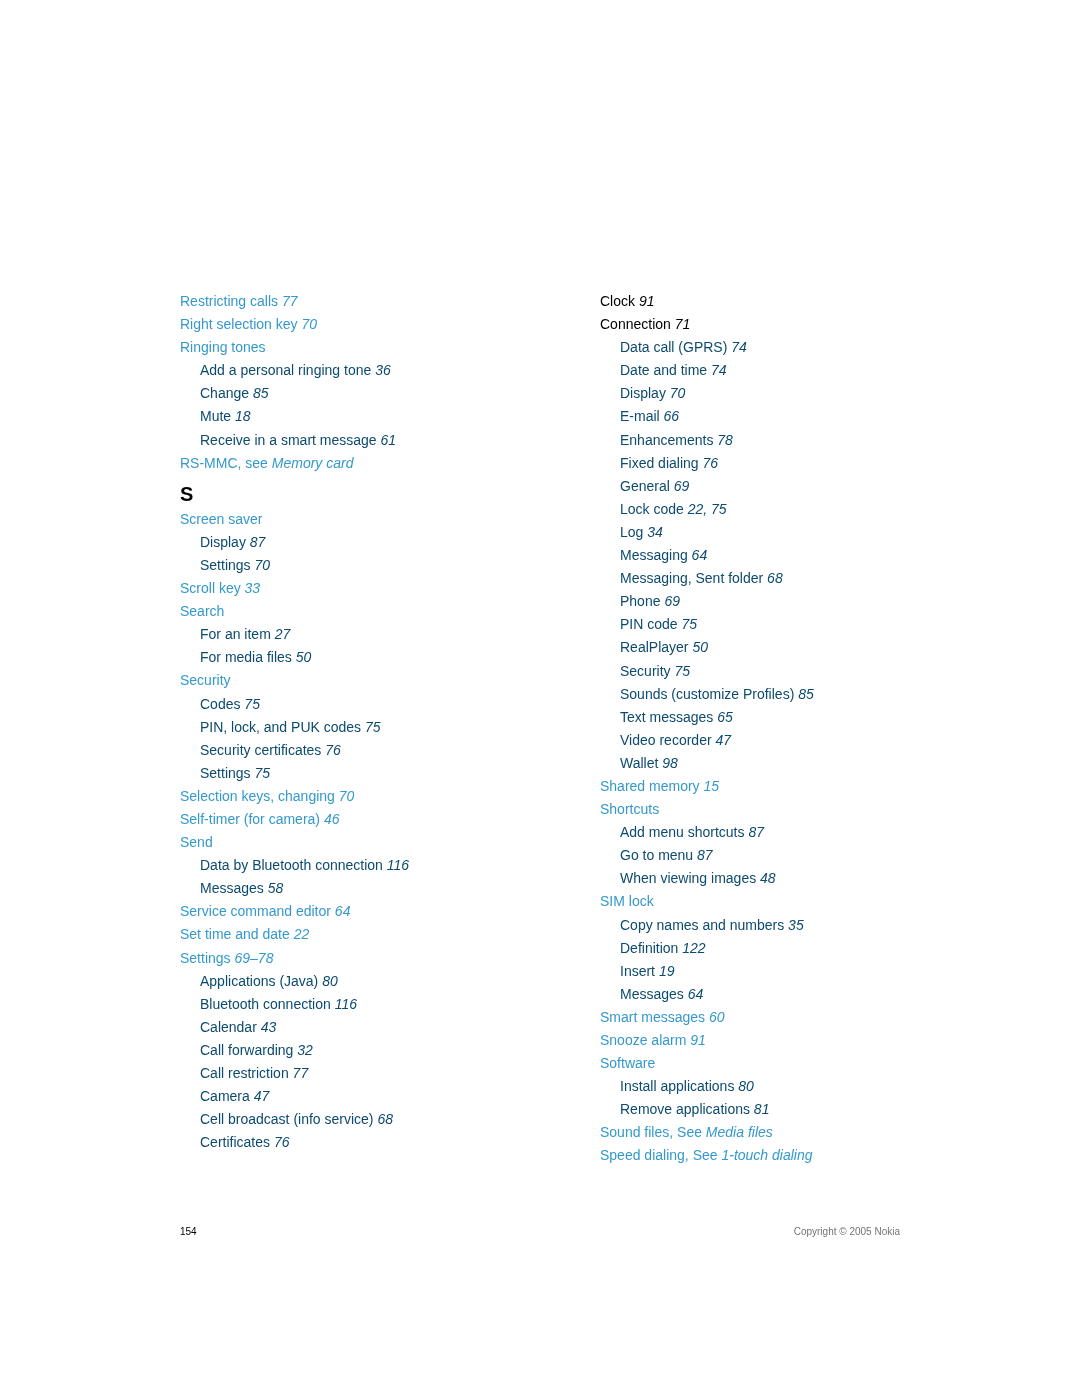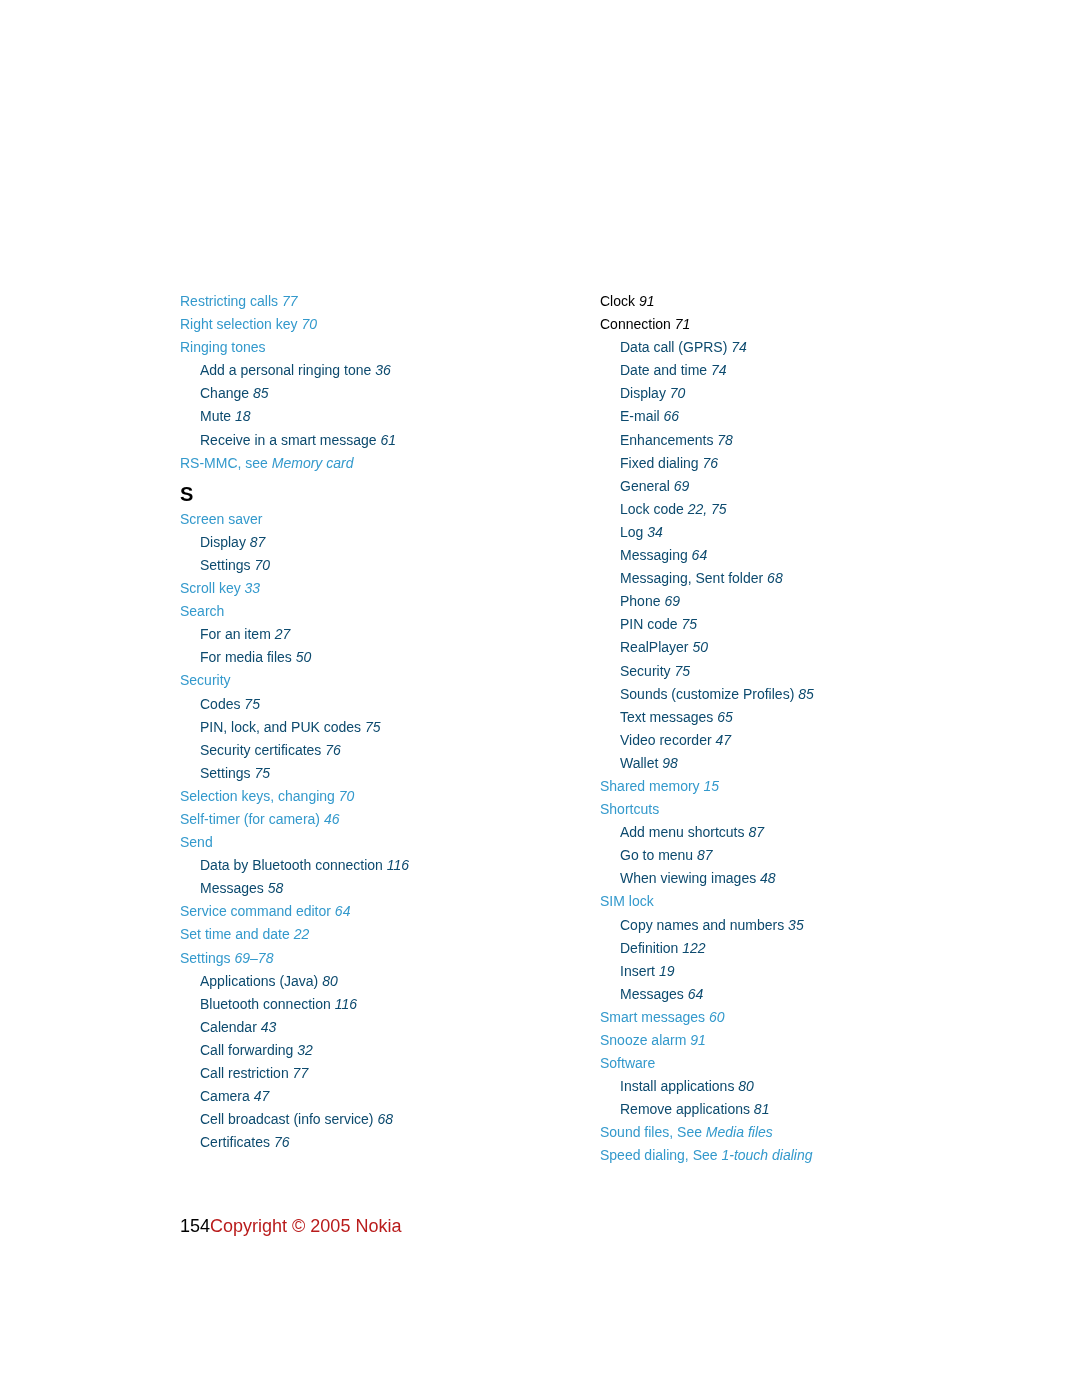--- a/index.html
+++ b/index.html
@@ -65,27 +65,28 @@
       margin-top: 8px;
       margin-bottom: 2px;
     }
 
     .page-footer {
       position: absolute;
       bottom: 160px;
       left: 0;
       right: 0;
       display: flex;
+      justify-content: space-between;
       padding: 0 180px;
-      font-size: 18px;
+      font-size: 10px;
       color: #000;
     }
 
     .footer-copyright {
-      color: #b91c1c;
+      color: #737373;
     }
 
     .num {
       font-style: italic;
     }
   </style>
 </head>
 <body>
 
 <div class="page">

